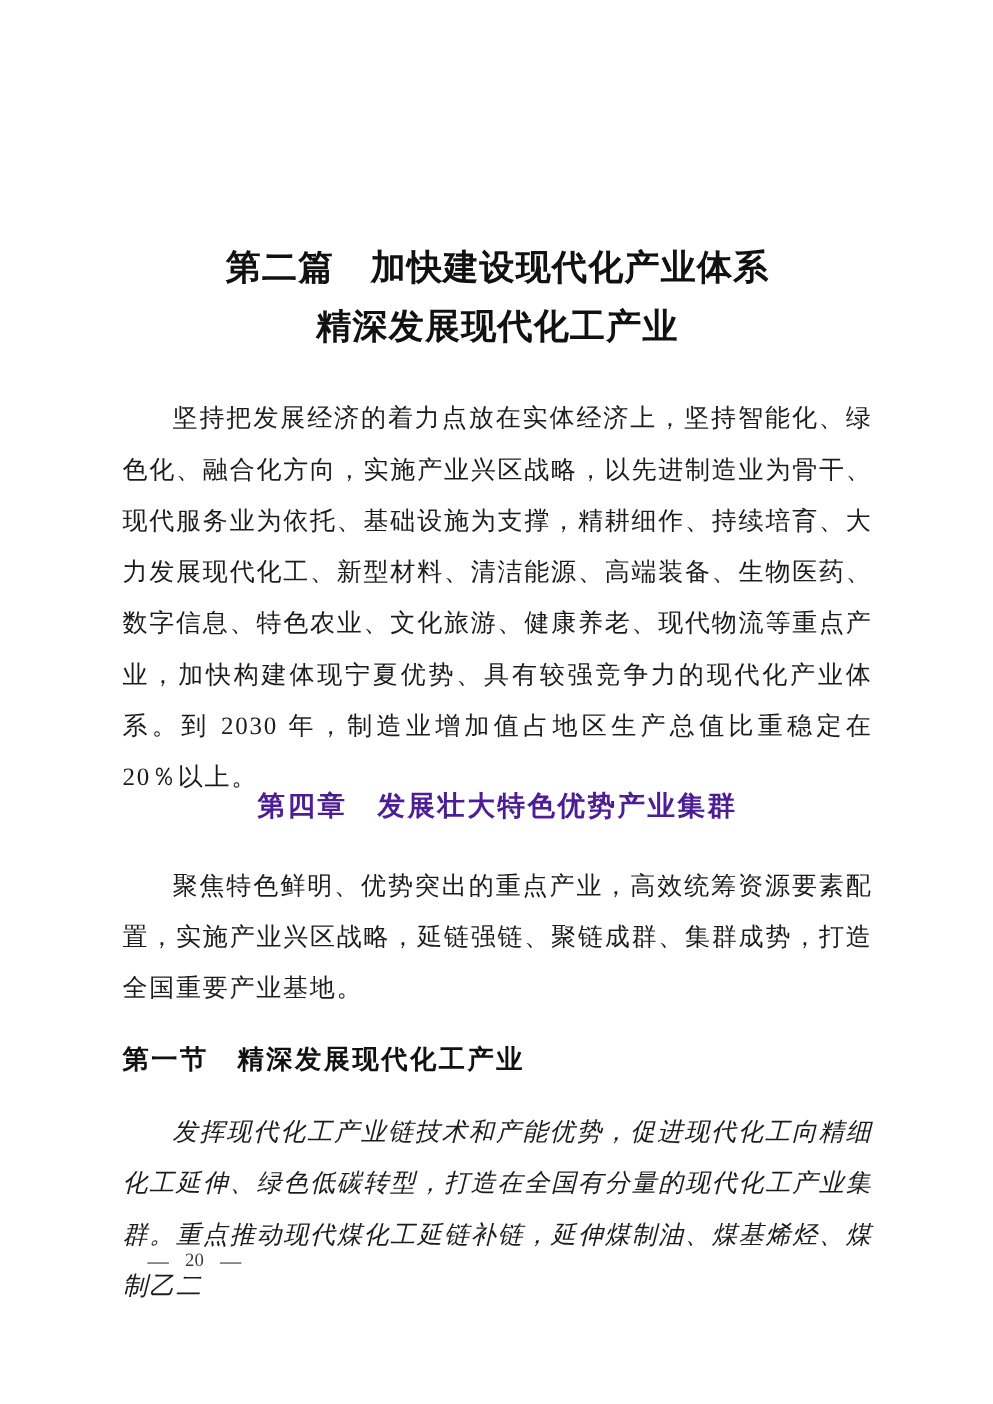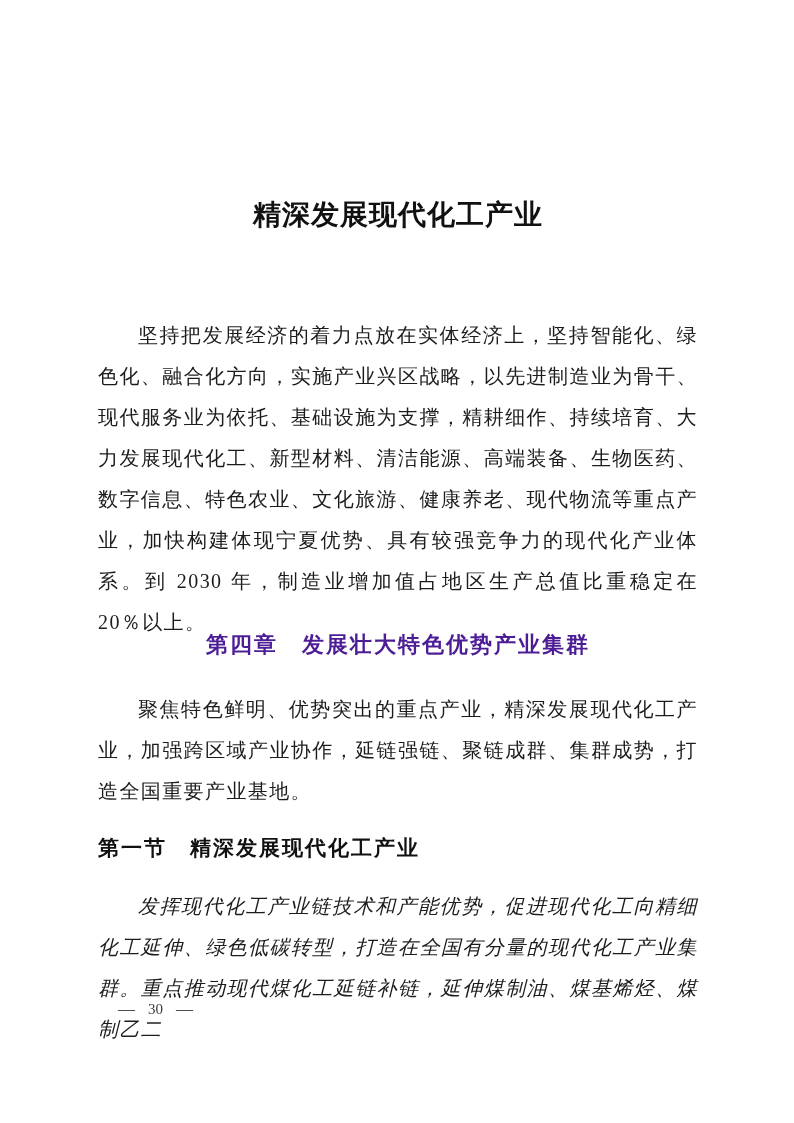--- a/index.html
+++ b/index.html
@@ -82,32 +82,33 @@
     font-size: 15px;
     color: #3d3d3d;
   }
 </style>
 </head>
 <body>
 
 <div class="page">
 
   <h1 class="block part-title">
+    <span class="title-line">第二篇　加快建设现代化产业体系</span>
     <span class="title-line">精深发展现代化工产业</span>
   </h1>
 
   <p class="block body-para para-intro">坚持把发展经济的着力点放在实体经济上，坚持智能化、绿色化、融合化方向，实施产业兴区战略，以先进制造业为骨干、现代服务业为依托、基础设施为支撑，精耕细作、持续培育、大力发展现代化工、新型材料、清洁能源、高端装备、生物医药、数字信息、特色农业、文化旅游、健康养老、现代物流等重点产业，加快构建体现宁夏优势、具有较强竞争力的现代化产业体系。到 2030 年，制造业增加值占地区生产总值比重稳定在 20％以上。</p>
 
   <h2 class="block chapter-heading">第四章　发展壮大特色优势产业集群</h2>
 
-  <p class="block body-para para-chapter">聚焦特色鲜明、优势突出的重点产业，精深发展现代化工产业，加强跨区域产业协作，延链强链、聚链成群、集群成势，打造全国重要产业基地。</p>
+  <p class="block body-para para-chapter">聚焦特色鲜明、优势突出的重点产业，高效统筹资源要素配置，实施产业兴区战略，延链强链、聚链成群、集群成势，打造全国重要产业基地。</p>
 
   <h3 class="block section-heading">第一节　精深发展现代化工产业</h3>
 
   <p class="block body-para para-section">发挥现代化工产业链技术和产能优势，促进现代化工向精细化工延伸、绿色低碳转型，打造在全国有分量的现代化工产业集群。重点推动现代煤化工延链补链，延伸煤制油、煤基烯烃、煤制乙二</p>
 
   <div class="footer">
     <span class="dash">—</span>
-    <span class="page-num">30</span>
+    <span class="page-num">20</span>
     <span class="dash">—</span>
   </div>
 
 </div>
 
 </body></html>

